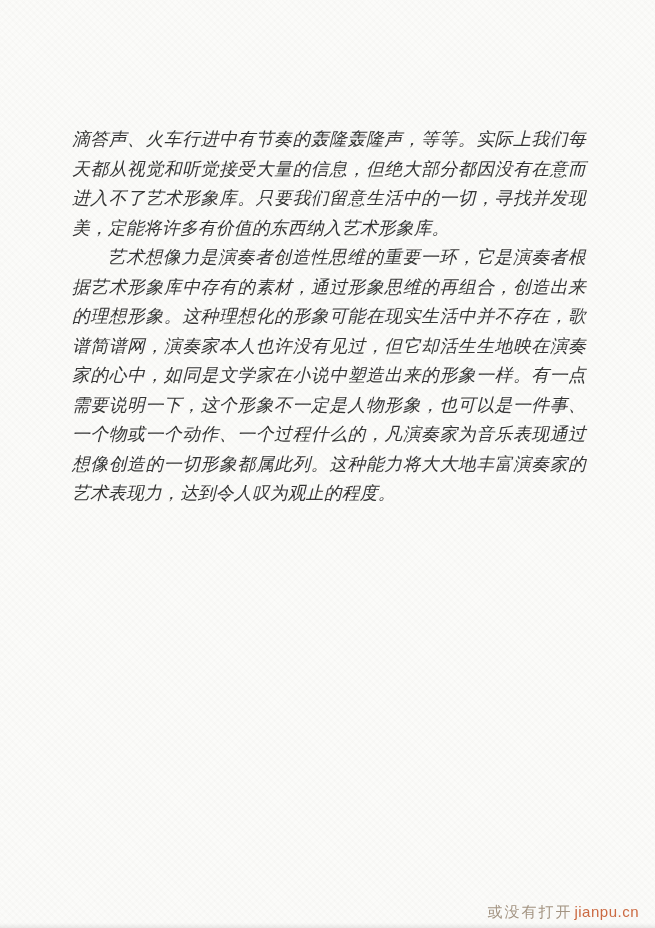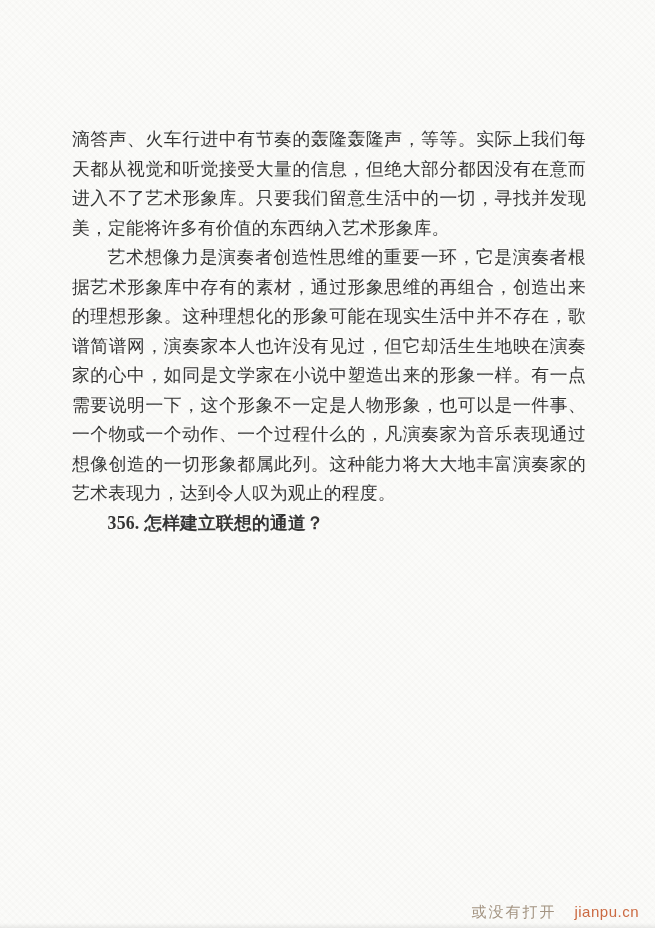--- a/index.html
+++ b/index.html
@@ -36,20 +36,21 @@
     color: #353535;
     font-size: 17.8px;
     line-height: 29.5px;
     text-align: justify;
     letter-spacing: 0.2px;
   }
   .text-column p {
     margin: 0;
     padding: 0;
     text-indent: 2em;
+    font-style: italic;
   }
   .text-column p.no-indent {
     text-indent: 0;
   }
   .text-column p.heading {
     font-weight: bold;
   }
   .watermark {
     position: absolute;
     right: 16px;
@@ -58,32 +59,31 @@
     font-size: 15px;
     line-height: 17px;
     white-space: nowrap;
   }
   .wm-name {
     color: #a39482;
     letter-spacing: 2px;
   }
   .wm-url {
     color: #cb6a42;
-    margin-left: 18px;
+    margin-left: 2px;
     letter-spacing: 0.5px;
   }
 </style>
 </head>
 <body>
 
 <div class="page">
 
   <div class="text-column">
     <p class="no-indent">滴答声、火车行进中有节奏的轰隆轰隆声，等等。实际上我们每天都从视觉和听觉接受大量的信息，但绝大部分都因没有在意而进入不了艺术形象库。只要我们留意生活中的一切，寻找并发现美，定能将许多有价值的东西纳入艺术形象库。</p>
     <p>艺术想像力是演奏者创造性思维的重要一环，它是演奏者根据艺术形象库中存有的素材，通过形象思维的再组合，创造出来的理想形象。这种理想化的形象可能在现实生活中并不存在，歌谱简谱网，演奏家本人也许没有见过，但它却活生生地映在演奏家的心中，如同是文学家在小说中塑造出来的形象一样。有一点需要说明一下，这个形象不一定是人物形象，也可以是一件事、一个物或一个动作、一个过程什么的，凡演奏家为音乐表现通过想像创造的一切形象都属此列。这种能力将大大地丰富演奏家的艺术表现力，达到令人叹为观止的程度。</p>
-    <p class="heading">356. 怎样建立联想的通道？</p>
   </div>
 
   <div class="watermark">
     <span class="wm-name">或没有打开</span><span class="wm-url">jianpu.cn</span>
   </div>
 
 </div>
 
 </body></html>

